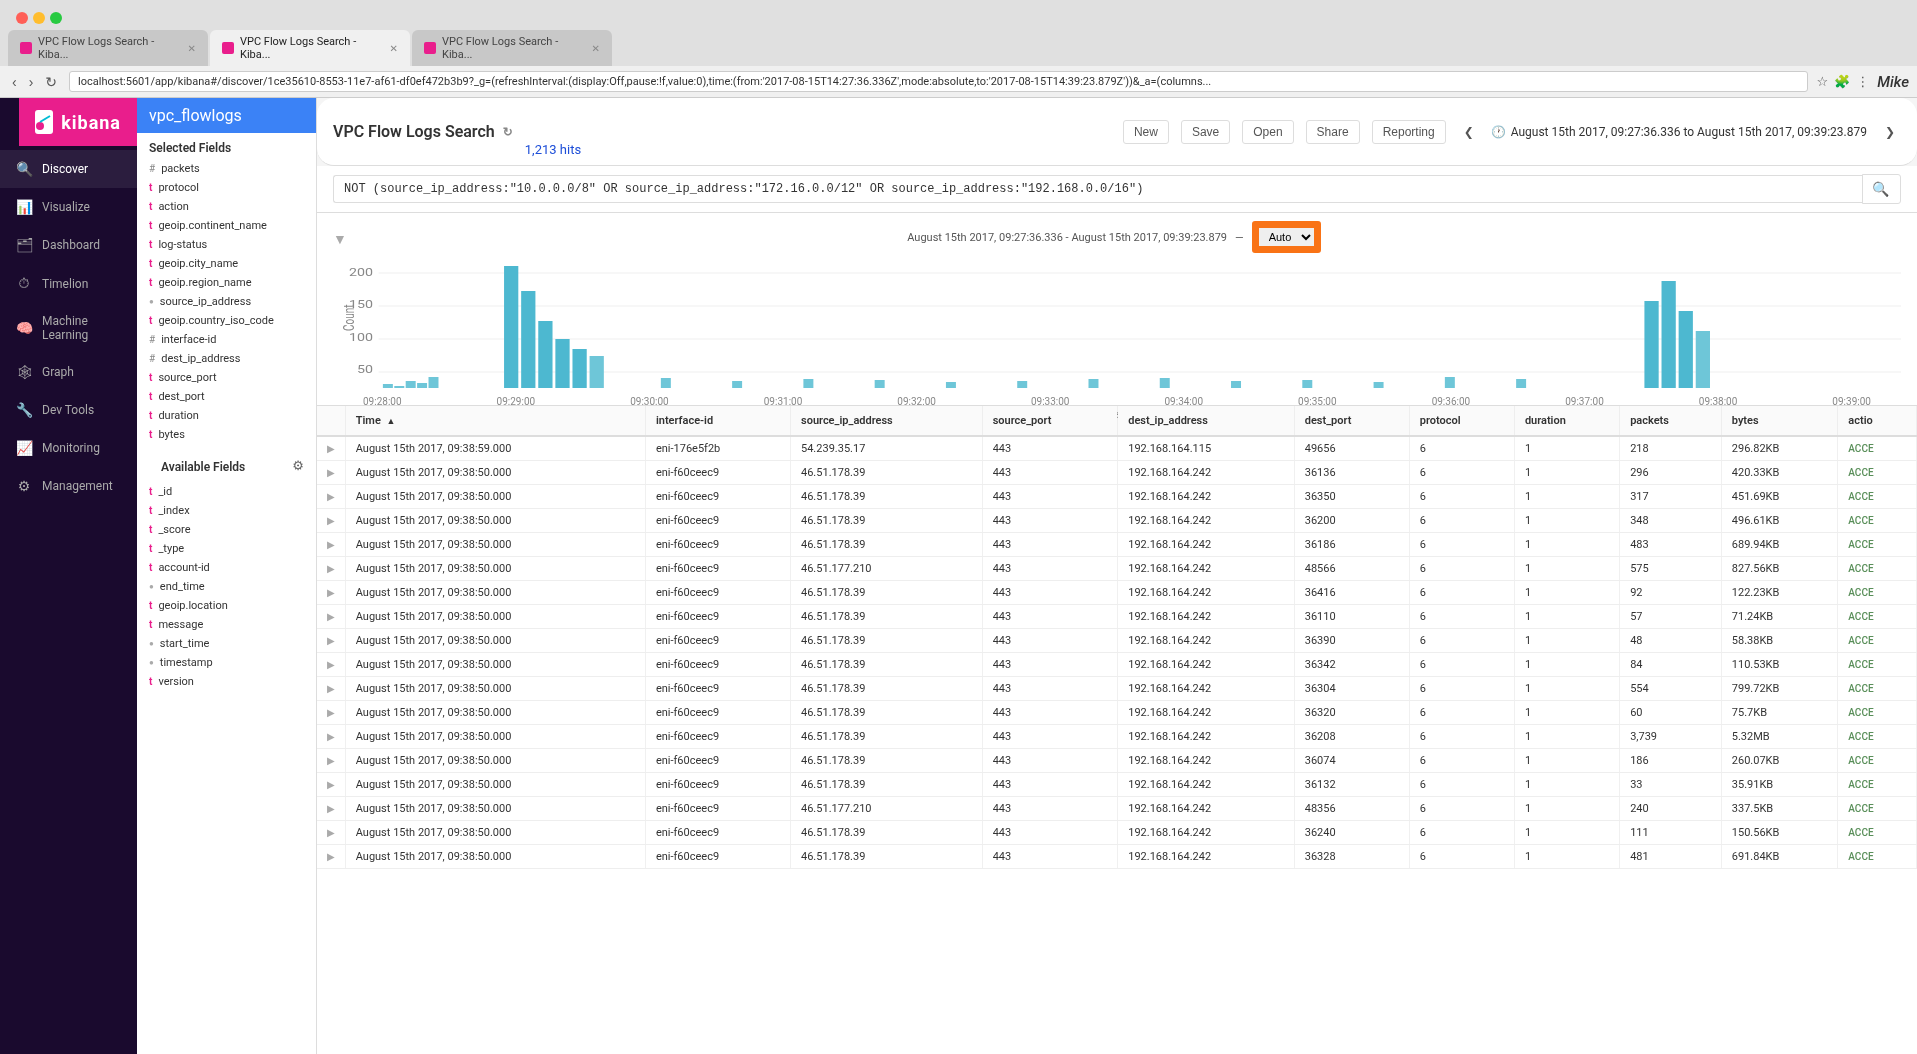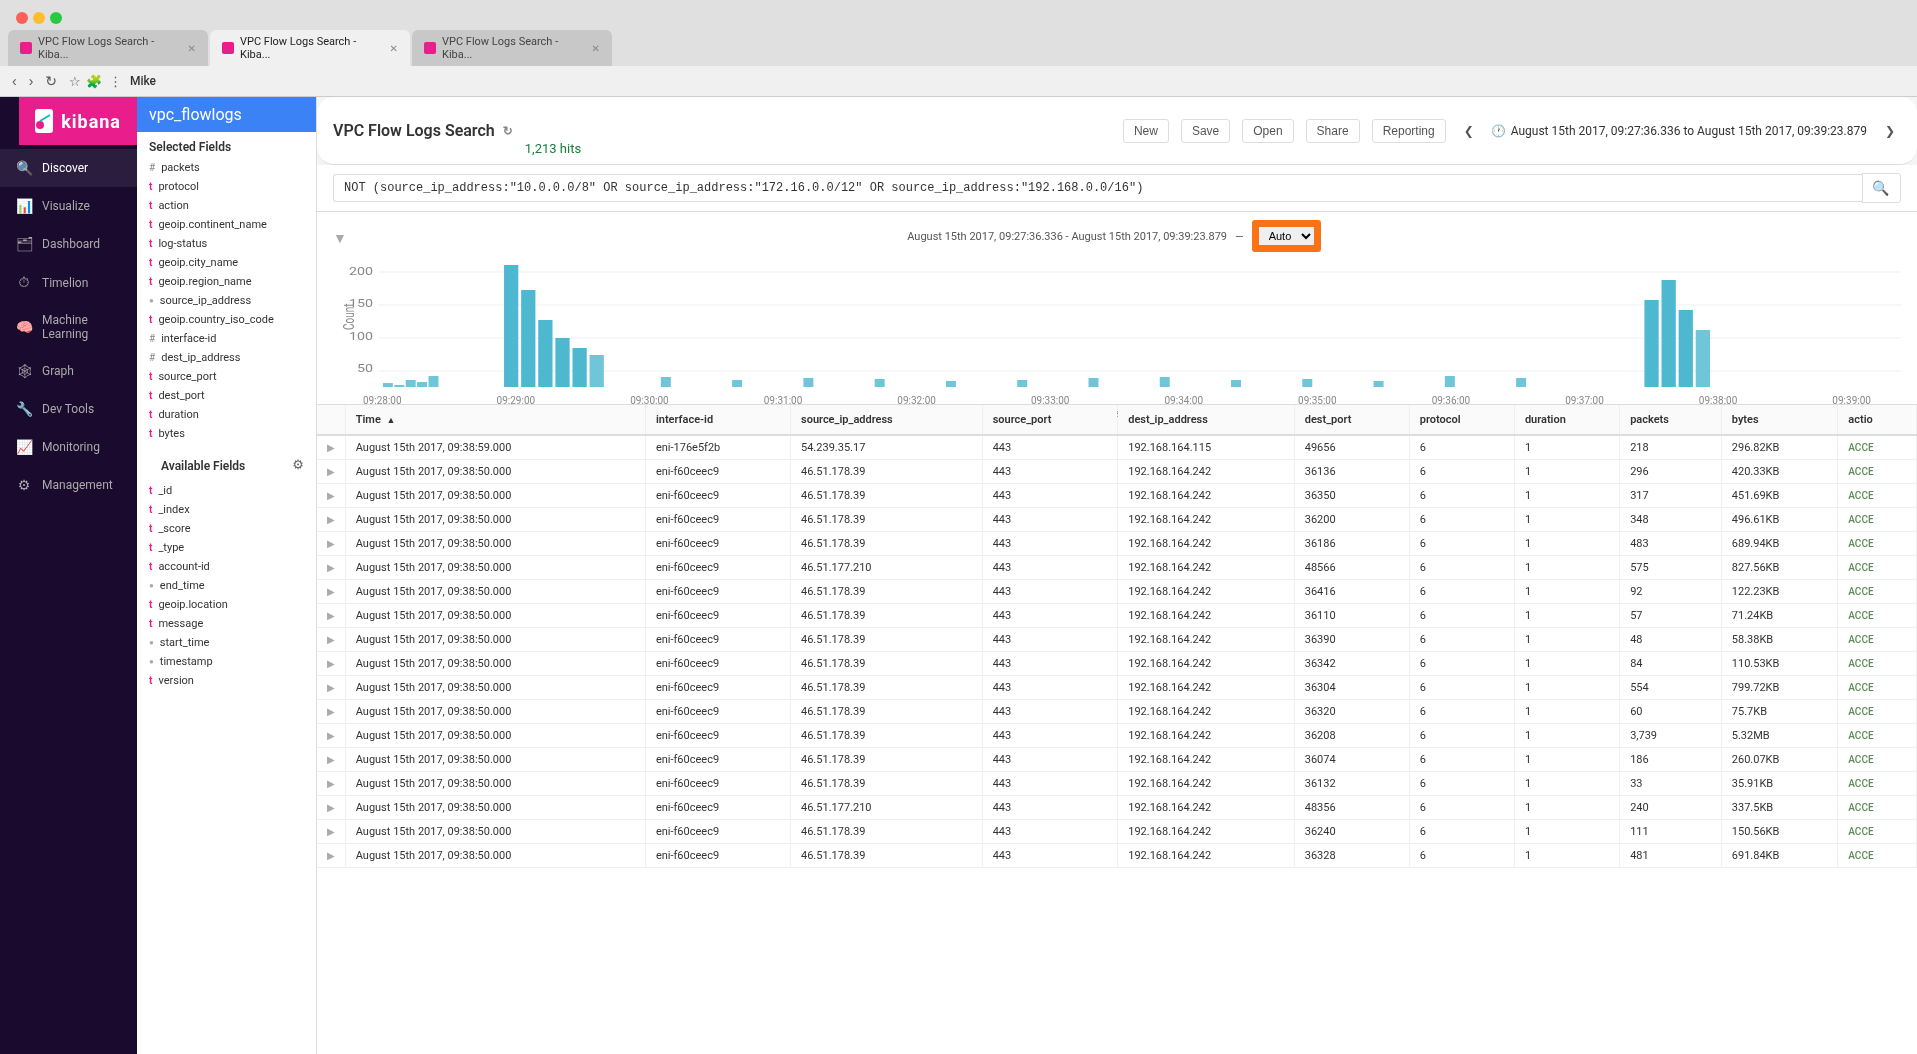--- a/index.html
+++ b/index.html
@@ -13,21 +13,21 @@
     .browser-tab .tab-close { color: #888; font-size: 10px; cursor: pointer; }
     .browser-tab .tab-favicon { width: 12px; height: 12px; background: #e91e8c; border-radius: 2px; flex-shrink: 0; }
 
     .browser-toolbar { background: #f0f0f0; display: flex; align-items: center; padding: 5px 8px; gap: 8px; border-bottom: 1px solid #ccc; }
     .browser-nav-btns { display: flex; gap: 4px; }
     .browser-nav-btn { background: none; border: none; font-size: 14px; cursor: pointer; color: #555; padding: 2px 4px; }
     .browser-nav-btn:disabled { color: #bbb; cursor: default; }
     .browser-address-bar { flex: 1; background: white; border: 1px solid #ccc; border-radius: 3px; padding: 3px 8px; font-size: 11px; color: #333; white-space: nowrap; overflow: hidden; text-overflow: ellipsis; }
     .browser-action-icons { display: flex; gap: 6px; align-items: center; }
     .browser-action-icon { font-size: 13px; color: #555; cursor: pointer; }
-    .browser-user { font-size: 12px; color: #333; font-weight: 500; }
+    .browser-user { font-size: 15px; color: #333; font-weight: 500; font-style: italic; }
 
     
     .app { display: flex; height: calc(100vh - 65px); }
 
     
     .sidebar { width: 137px; background: #1a0a2e; display: flex; flex-direction: column; flex-shrink: 0; }
     .sidebar-logo { background: #e91e8c; padding: 12px 16px; display: flex; align-items: center; gap: 8px; cursor: pointer; margin-left: 19px; }
     .sidebar-logo-icon { width: 24px; height: 24px; background: white; border-radius: 3px; display: flex; align-items: center; justify-content: center; }
     .sidebar-logo-text { color: white; font-size: 18px; font-weight: 700; letter-spacing: 1px; }
     .sidebar-nav { flex: 1; padding-top: 4px; }
@@ -46,21 +46,21 @@
     .field-type-circle { color: #aaa; font-size: 8px; }
     .available-fields-header { display: flex; justify-content: space-between; align-items: center; padding: 8px 12px 4px; }
     .available-fields-gear { color: #666; cursor: pointer; font-size: 13px; }
 
     
     .main-content { flex: 1; display: flex; flex-direction: column; overflow: hidden; background: #f5f5f5; }
 
     
     .top-bar { background: white; border-bottom: 1px solid #ddd; padding: 8px 16px; display: flex; align-items: center; gap: 12px; border-radius: 17px; }
     .page-title { font-size: 16px; font-weight: 600; color: #333; display: flex; align-items: center; gap: 8px; }
-    .hits-count { font-size: 13px; color: #15803d; margin-top: 36px; }
+    .hits-count { font-size: 13px; color: #1d4ed8; margin-top: 36px; }
     .top-bar-spacer { flex: 1; }
     .top-bar-btn { background: none; border: 1px solid #ddd; border-radius: 3px; padding: 4px 10px; font-size: 12px; cursor: pointer; color: #555; text-align: right; }
     .time-range { font-size: 12px; color: #333; display: flex; align-items: center; gap: 4px; }
 
     
     .search-bar { background: white; padding: 8px 16px; border-bottom: 1px solid #ddd; display: flex; align-items: center; }
     .search-input { flex: 1; border: 1px solid #ddd; border-right: none; border-radius: 3px 0 0 3px; padding: 6px 10px; font-size: 12px; font-family: 'Courier New', monospace; color: #333; }
     .search-btn { background: white; border: 1px solid #ddd; border-radius: 0 3px 3px 0; padding: 6px 10px; cursor: pointer; font-size: 14px; color: #555; }
 
     
@@ -124,20 +124,21 @@
     </div>
   </div>
 </div>
 
 <div class="browser-toolbar">
   <div class="browser-nav-btns">
     <button class="browser-nav-btn">‹</button>
     <button class="browser-nav-btn">›</button>
     <button class="browser-nav-btn">↻</button>
   </div>
+  <div class="browser-address-bar">localhost:5601/app/kibana#/discover/1ce35610-8553-11e7-af61-df0ef472b3b9?_g=(refreshInterval:(display:Off,pause:!f,value:0),time:(from:'2017-08-15T14:27:36.336Z',mode:absolute,to:'2017-08-15T14:39:23.879Z'))&amp;_a=(columns...</div>
   <div class="browser-action-icons">
     <span class="browser-action-icon">☆</span>
     <span class="browser-action-icon">🧩</span>
     <span class="browser-action-icon">⋮</span>
   </div>
   <span class="browser-user">Mike</span>
 </div>
 
 <div class="app">
 

